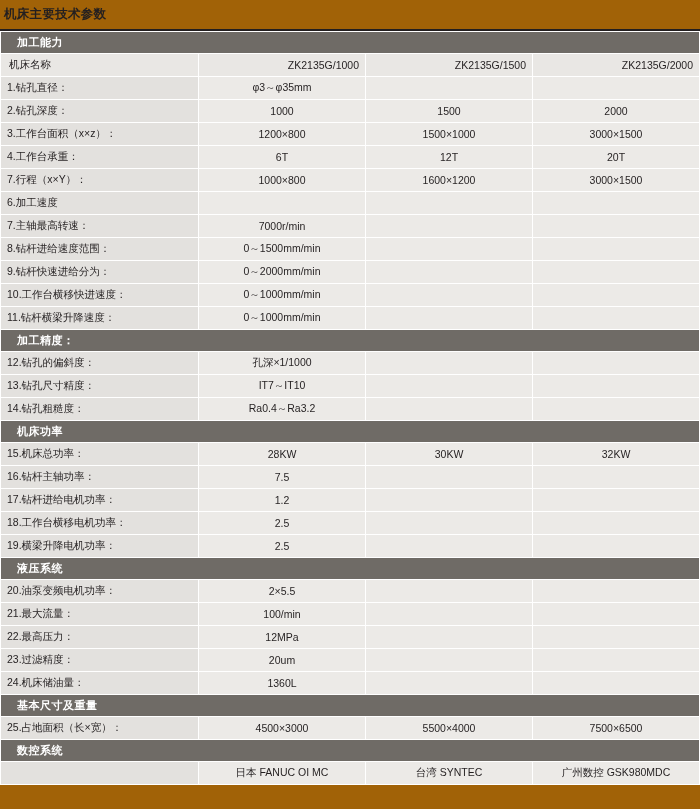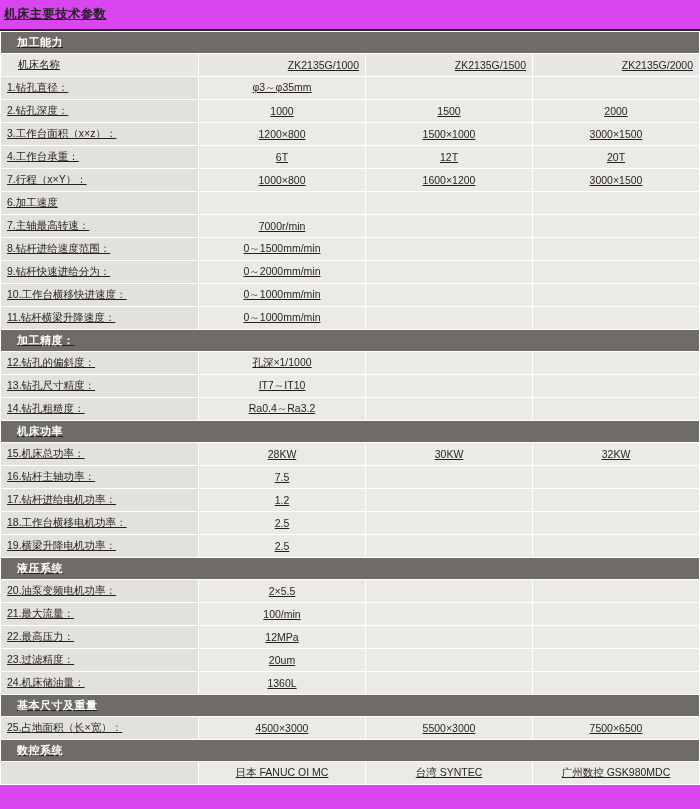--- a/index.html
+++ b/index.html
@@ -10,22 +10,21 @@
   body {
     width: 700px;
     font-family: "Liberation Sans", sans-serif;
     color: #231f20;
     -webkit-font-smoothing: antialiased;
   }
   #page {
     width: 700px;
     min-height: 809px;
     position: relative;
-    background: #d946ef;
-    text-decoration: underline;
+    background: #a16207;
   }
   .page-title {
     font-size: 12.5px;
     font-weight: bold;
     color: #231f20;
     padding: 6px 8px 6px 4px;
     letter-spacing: 0.3px;
   }
   .title-rule {
     height: 2px;
@@ -58,21 +57,21 @@
     margin-left: 22px;
   }
   tr.hdr td {
     background: #e9e7e4;
     text-align: right;
     font-size: 10.5px;
     color: #231f20;
   }
   tr.hdr td.col-label {
     text-align: left;
-    padding-left: 17px;
+    padding-left: 8px;
   }
   td.lbl {
     background: #e3e1de;
     color: #231f20;
     text-align: left;
     padding-left: 8px;
     margin-left: 46px;
   }
   td.val {
     background: #eceae7;
@@ -259,21 +258,21 @@
           <td class="val">1360L</td>
           <td class="val empty"></td>
           <td class="val empty"></td>
         </tr>
         <tr class="section">
           <td colspan="4">基本尺寸及重量</td>
         </tr>
         <tr>
           <td class="lbl">25.占地面积（长×宽）：</td>
           <td class="val">4500×3000</td>
-          <td class="val">5500×3000</td>
+          <td class="val">5500×4000</td>
           <td class="val">7500×6500</td>
         </tr>
         <tr class="section">
           <td colspan="4">数控系统</td>
         </tr>
         <tr>
           <td class="lbl"></td>
           <td class="val">日本 FANUC OI MC</td>
           <td class="val">台湾 SYNTEC</td>
           <td class="val">广州数控 GSK980MDC</td>

